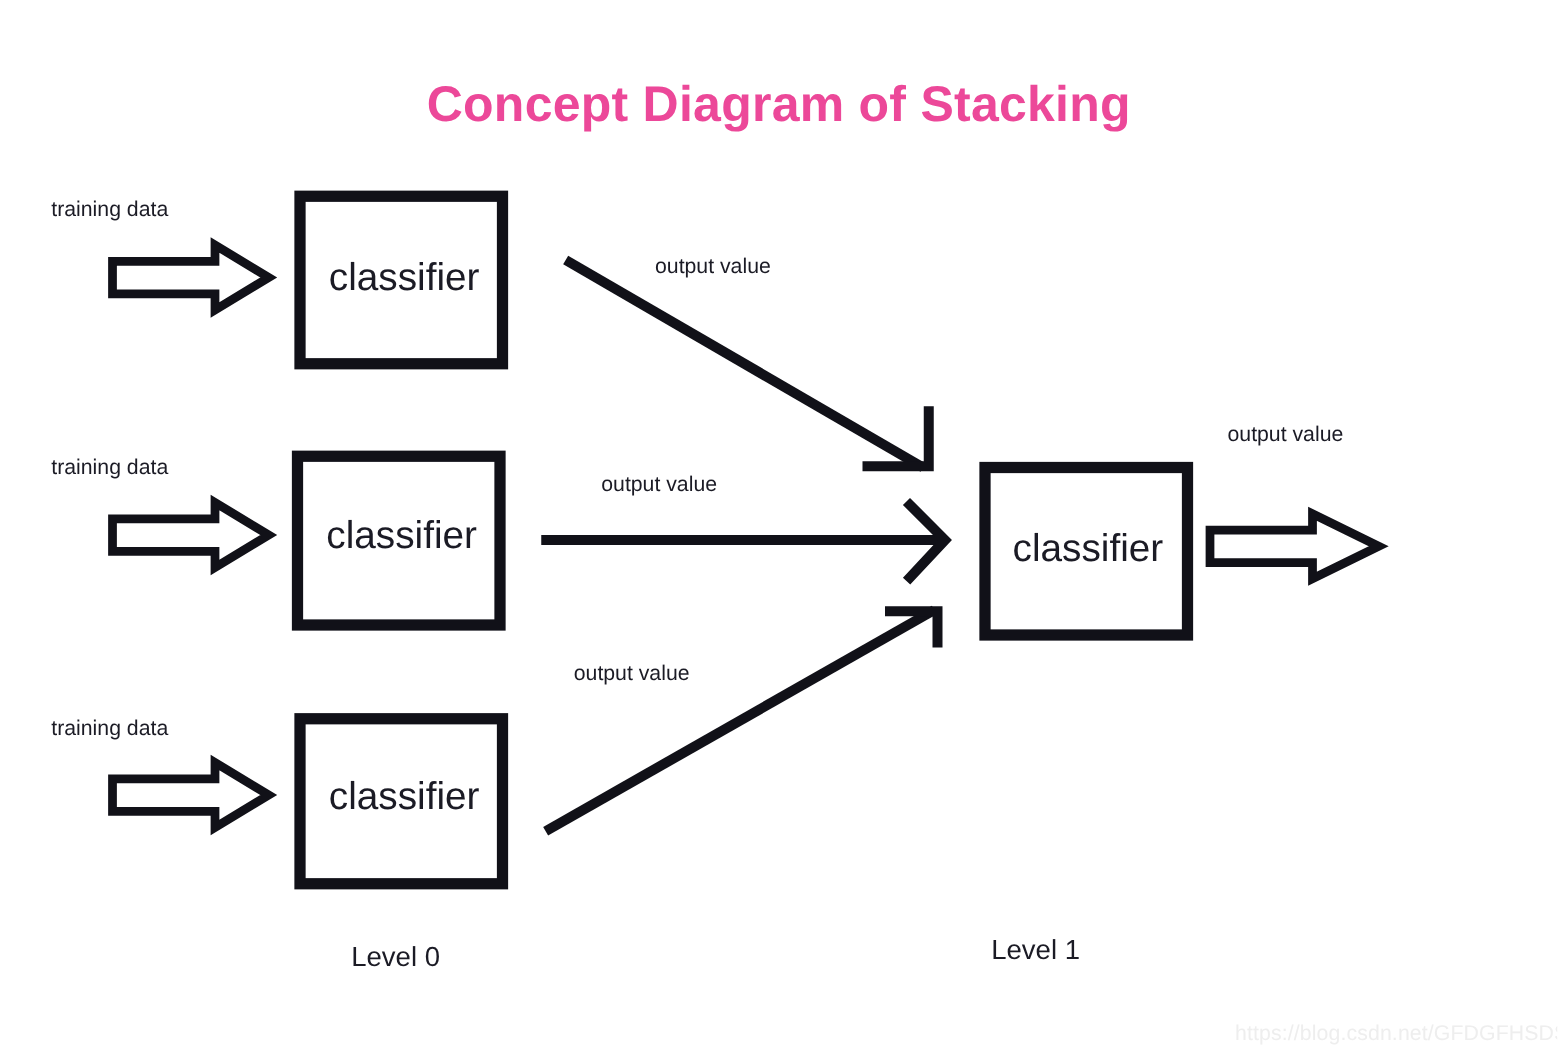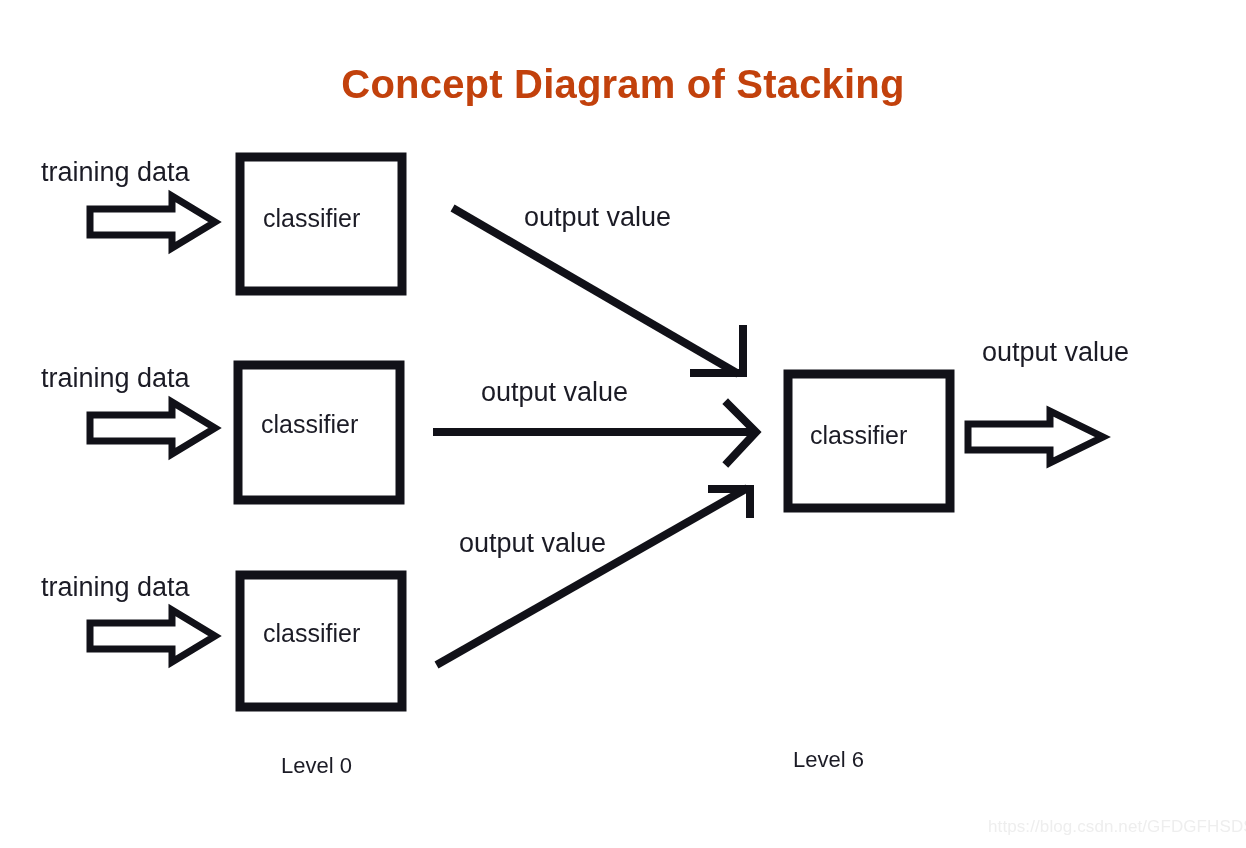--- a/index.html
+++ b/index.html
@@ -22,41 +22,41 @@
     position: absolute;
     left: 0;
     top: 0;
     width: 1246px;
     height: 848px;
   }
   .lbl {
     position: absolute;
     color: #1b1b25;
     font-family: "Liberation Sans", sans-serif;
-    font-size: 27px;
+    font-size: 17px;
     line-height: 1;
     white-space: nowrap;
   }
   #page-title {
     position: absolute;
     left: 0;
     top: 62px;
     width: 1246px;
     text-align: center;
     font-family: "Liberation Sans", sans-serif;
     font-size: 40px;
     font-weight: bold;
-    color: #c2410c;
+    color: #ec4899;
     letter-spacing: 0.2px;
     white-space: nowrap;
   }
   .box-label {
     position: absolute;
     color: #1b1b25;
-    font-size: 25px;
+    font-size: 31px;
     white-space: nowrap;
     line-height: 1;
   }
   .level-label {
     position: absolute;
     color: #1b1b25;
     font-size: 22px;
     white-space: nowrap;
     line-height: 1;
   }
@@ -127,17 +127,17 @@
   <div class="box-label" style="left:263px; top:621px;">classifier</div>
   <div class="box-label" style="left:810px; top:423px;">classifier</div>
 
   <div class="lbl" style="left:524px; top:204px;">output value</div>
   <div class="lbl" style="left:481px; top:379px;">output value</div>
   <div class="lbl" style="left:459px; top:530px;">output value</div>
 
   <div class="lbl" style="left:982px; top:339px;">output value</div>
 
   <div class="level-label" style="left:281px; top:755px;">Level 0</div>
-  <div class="level-label" style="left:793px; top:749px;">Level 6</div>
+  <div class="level-label" style="left:793px; top:749px;">Level 1</div>
 
   <div id="watermark">https://blog.csdn.net/GFDGFHSDS</div>
 
 </div>
 
 </body></html>

